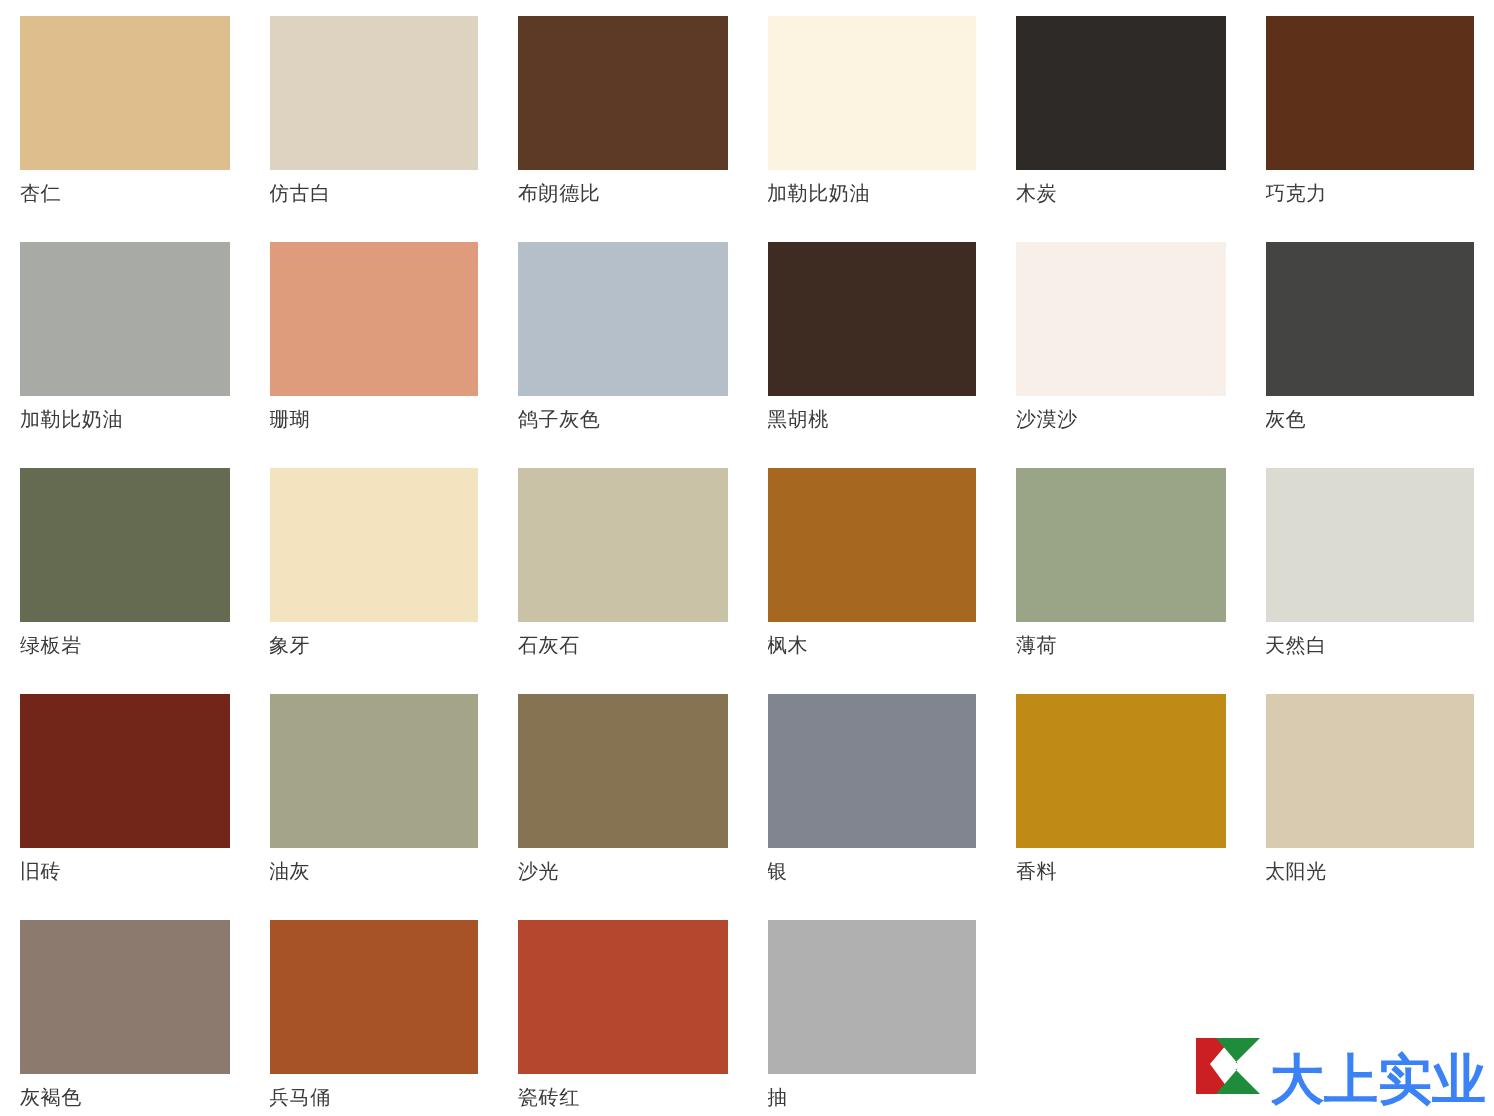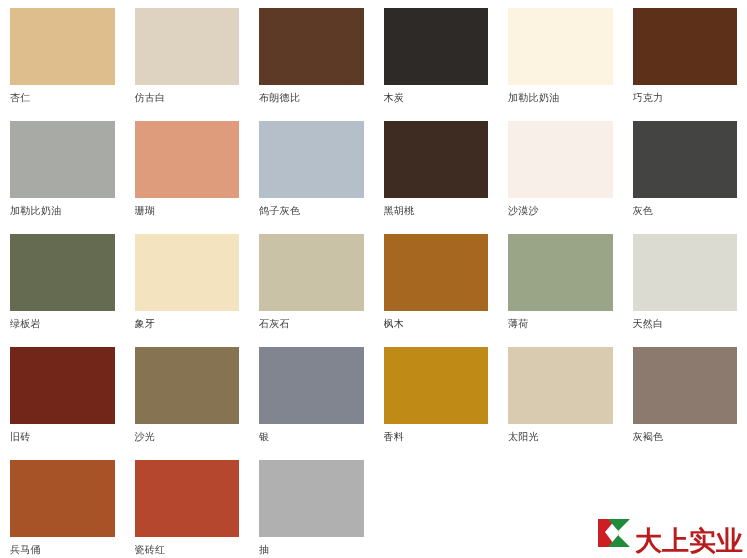--- a/index.html
+++ b/index.html
@@ -54,21 +54,21 @@
   }
   #watermark .wm-mark {
     width: 36px;
     height: 34px;
     position: relative;
     flex: 0 0 auto;
   }
   #watermark .wm-text {
     font-size: 27px;
     font-weight: bold;
-    color: #b91c1c;
+    color: #3b82f6;
     line-height: 34px;
     margin-left: 3px;
     letter-spacing: 0px;
     font-family: "DejaVu Sans", "Liberation Sans", sans-serif;
     margin-top: 16px;
   }
 </style>
 </head>
 <body style="background: rgb(255, 255, 255);">
 
@@ -79,28 +79,28 @@
     </div>
     <div class="swatch-cell">
       <span class="swatch-chip" style="background: rgb(222, 211, 192);"></span>
       <span class="swatch-label">仿古白</span>
     </div>
     <div class="swatch-cell">
       <span class="swatch-chip" style="background: rgb(92, 58, 38);"></span>
       <span class="swatch-label">布朗德比</span>
     </div>
     <div class="swatch-cell">
+      <span class="swatch-chip" style="background: rgb(252, 243, 224);"></span>
+      <span class="swatch-label">加勒比奶油</span>
+    </div>
+    <div class="swatch-cell">
       <span class="swatch-chip" style="background: rgb(46, 42, 40);"></span>
       <span class="swatch-label">木炭</span>
     </div>
     <div class="swatch-cell">
-      <span class="swatch-chip" style="background: rgb(252, 243, 224);"></span>
-      <span class="swatch-label">加勒比奶油</span>
-    </div>
-    <div class="swatch-cell">
       <span class="swatch-chip" style="background: rgb(93, 48, 25);"></span>
       <span class="swatch-label">巧克力</span>
     </div>
     <div class="swatch-cell">
       <span class="swatch-chip" style="background: rgb(168, 170, 165);"></span>
       <span class="swatch-label">加勒比奶油</span>
     </div>
     <div class="swatch-cell">
       <span class="swatch-chip" style="background: rgb(223, 156, 124);"></span>
       <span class="swatch-label">珊瑚</span>
@@ -141,20 +141,24 @@
       <span class="swatch-chip" style="background: rgb(154, 165, 135);"></span>
       <span class="swatch-label">薄荷</span>
     </div>
     <div class="swatch-cell">
       <span class="swatch-chip" style="background: rgb(220, 219, 209);"></span>
       <span class="swatch-label">天然白</span>
     </div>
     <div class="swatch-cell">
       <span class="swatch-chip" style="background: rgb(114, 38, 26);"></span>
       <span class="swatch-label">旧砖</span>
+    </div>
+    <div class="swatch-cell">
+      <span class="swatch-chip" style="background: rgb(163, 164, 136);"></span>
+      <span class="swatch-label">油灰</span>
     </div>
     <div class="swatch-cell">
       <span class="swatch-chip" style="background: rgb(133, 115, 81);"></span>
       <span class="swatch-label">沙光</span>
     </div>
     <div class="swatch-cell">
       <span class="swatch-chip" style="background: rgb(128, 133, 144);"></span>
       <span class="swatch-label">银</span>
     </div>
     <div class="swatch-cell">

